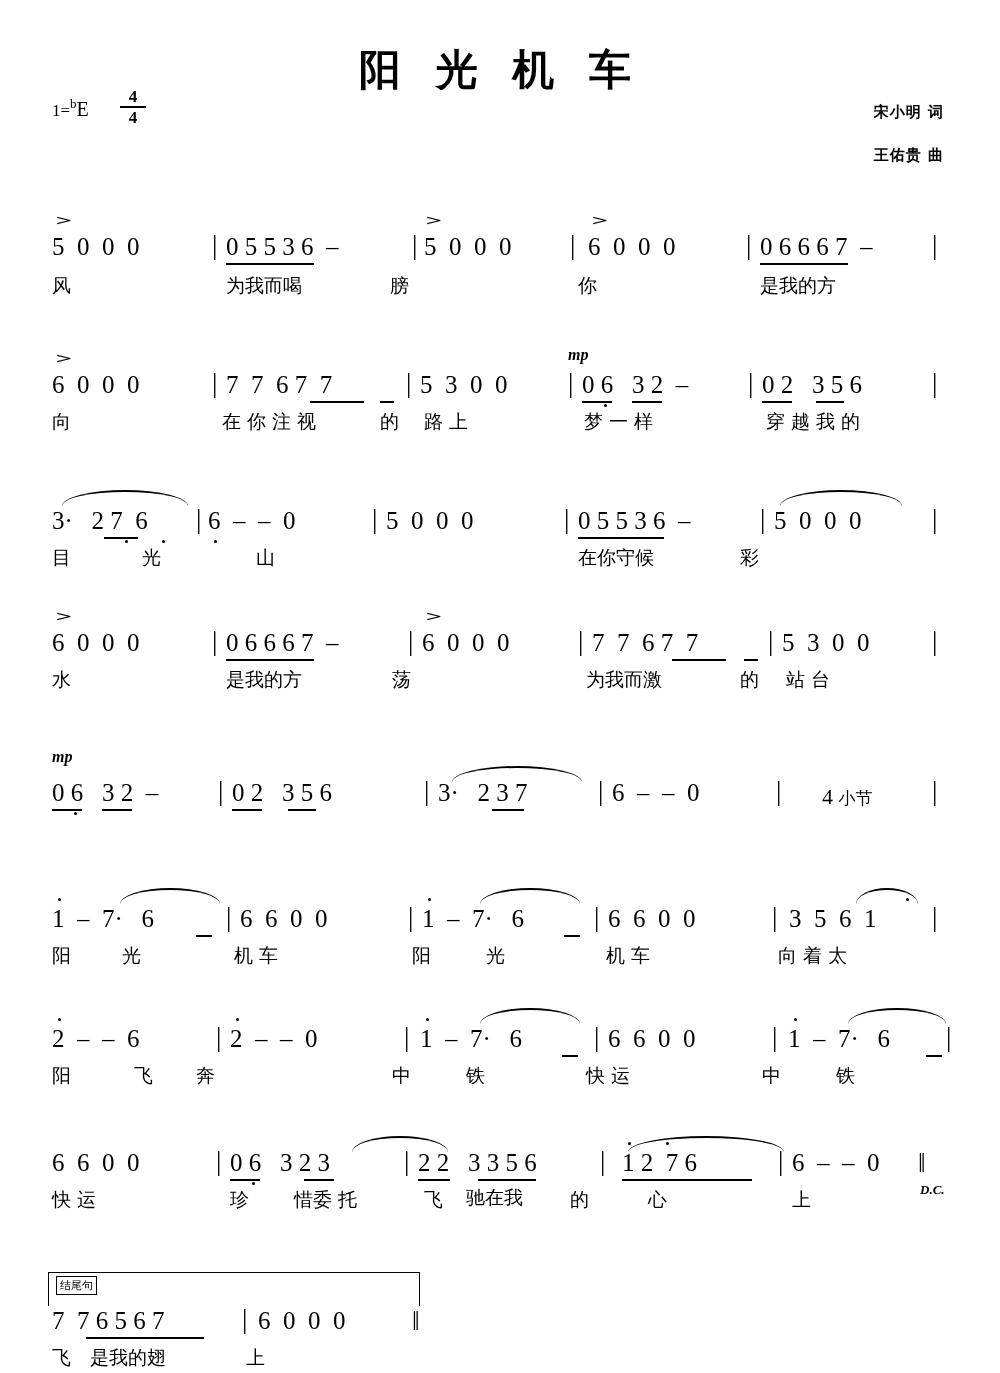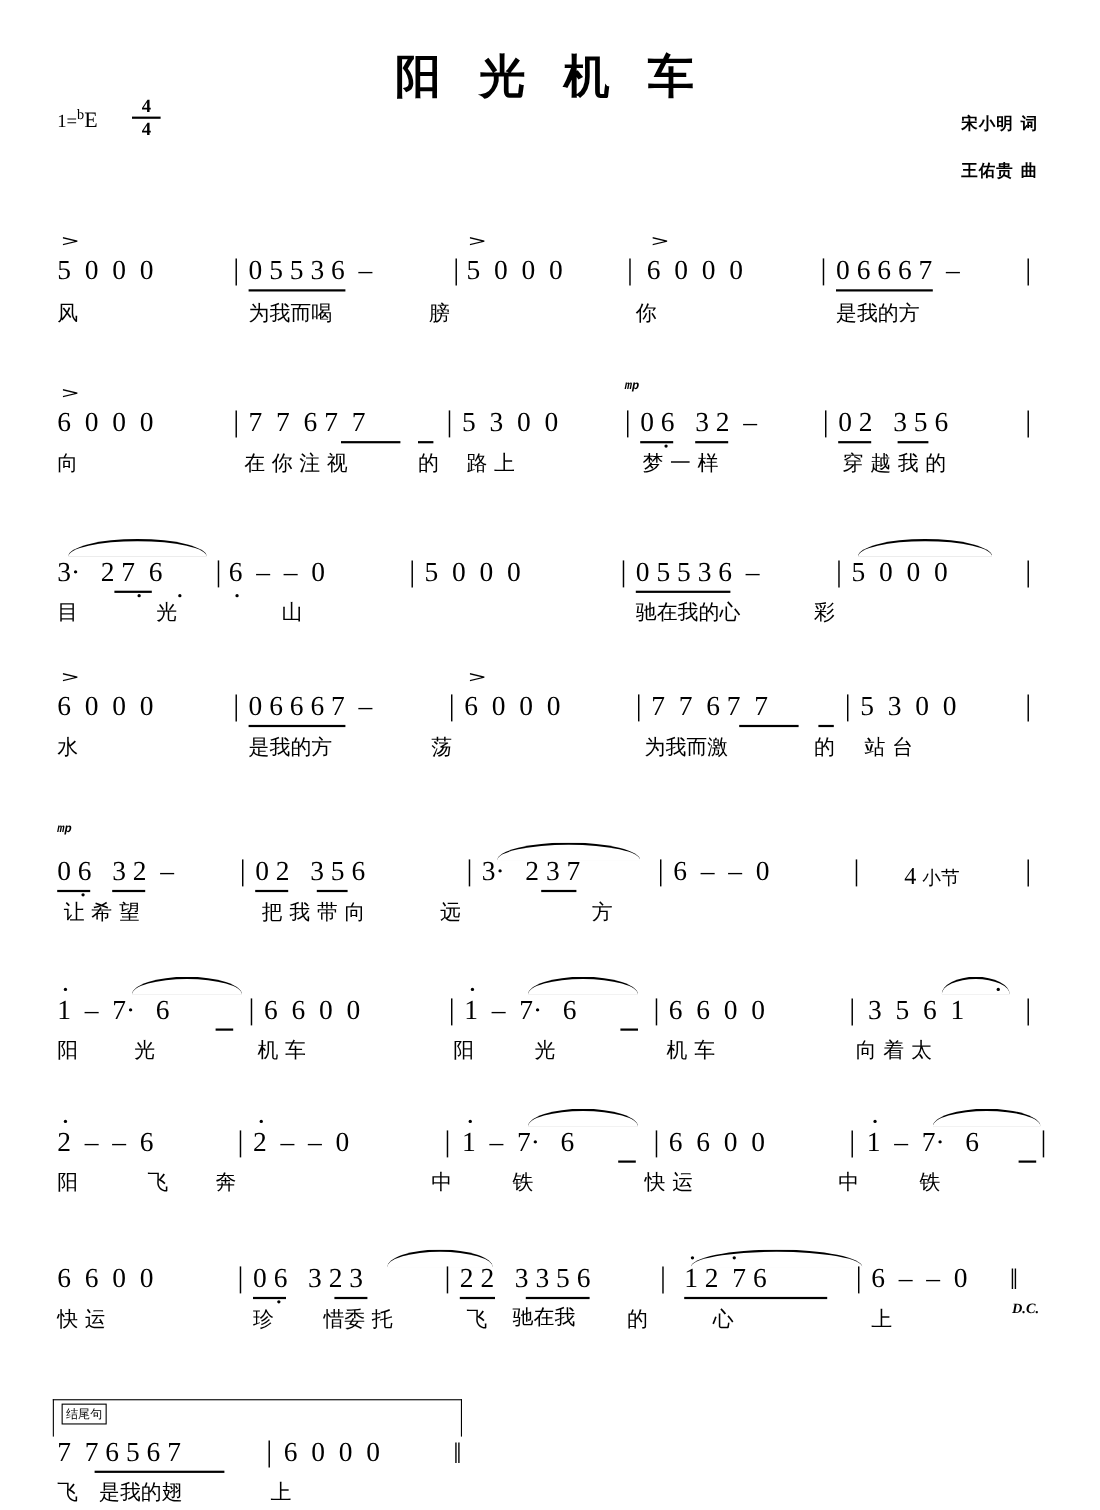--- a/index.html
+++ b/index.html
@@ -103,24 +103,24 @@
   }
   .ly {
     position: absolute;
     font-size: 19px;
     font-family: "DejaVu Sans", sans-serif;
     line-height: 22px;
     white-space: nowrap;
   }
   .mark {
     position: absolute;
-    font-size: 11px;
+    font-size: 16px;
     font-style: italic;
     font-weight: bold;
-    font-family: Liberation Mono, monospace;
+    font-family: Liberation Serif, serif;
   }
   .accent {
     position: absolute;
     font-size: 14px;
     font-family: "DejaVu Sans", sans-serif;
     transform: scaleX(1.5);
   }
   .underline1 {
     position: absolute;
     height: 2px;
@@ -276,21 +276,21 @@
       <span class="n" style="left:578px; top:18px;">0 5 5 3 6&nbsp; –</span>
       <div class="underline1" style="left:578px; top:47px; width:86px;"></div>
       <span class="bar" style="left:760px; top:16px;">|</span>
       <span class="n" style="left:774px; top:18px;">5&nbsp; 0&nbsp; 0&nbsp; 0</span>
       <span class="bar" style="left:932px; top:16px;">|</span>
     </div>
     <div class="lyrics">
       <span class="ly" style="left:52px; top:10px;">目</span>
       <span class="ly" style="left:142px; top:10px;">光</span>
       <span class="ly" style="left:256px; top:10px;">山</span>
-      <span class="ly" style="left:578px; top:10px;">驰在我的心</span>
+      <span class="ly" style="left:578px; top:10px;">在你守候</span>
       <span class="ly" style="left:740px; top:10px;">彩</span>
     </div>
   </div>
 
   <div class="system" style="top:614px;">
     <div class="notes">
       <span class="accent" style="left:58px; top:-6px;">&gt;</span>
       <span class="accent" style="left:428px; top:-6px;">&gt;</span>
 
       <span class="n" style="left:52px; top:16px;">6&nbsp; 0&nbsp; 0&nbsp; 0</span>
@@ -331,26 +331,20 @@
       <div class="underline1" style="left:232px; top:59px; width:30px;"></div>
       <div class="underline1" style="left:288px; top:59px; width:28px;"></div>
       <span class="bar" style="left:424px; top:28px;">|</span>
       <span class="n" style="left:438px; top:30px;">3·&nbsp;&nbsp; 2 3 7</span>
       <div class="underline1" style="left:492px; top:59px; width:32px;"></div>
       <span class="bar" style="left:598px; top:28px;">|</span>
       <span class="n" style="left:612px; top:30px;">6&nbsp; –&nbsp; –&nbsp; 0</span>
       <span class="bar" style="left:776px; top:28px;">|</span>
       <span class="countbox" style="left:822px; top:34px;"><span class="num">4</span> 小节</span>
       <span class="bar" style="left:932px; top:28px;">|</span>
-    </div>
-    <div class="lyrics">
-      <span class="ly" style="left:58px; top:22px;">让 希 望</span>
-      <span class="ly" style="left:238px; top:22px;">把 我 带 向</span>
-      <span class="ly" style="left:400px; top:22px;">远</span>
-      <span class="ly" style="left:538px; top:22px;">方</span>
     </div>
   </div>
 
   <div class="system" style="top:880px;">
     <div class="notes">
       <div class="slur" style="left:120px; top:8px; width:100px;"></div>
       <div class="slur" style="left:480px; top:8px; width:100px;"></div>
       <div class="slur" style="left:856px; top:8px; width:62px;"></div>
 
       <span class="n" style="left:52px; top:26px;">1&nbsp; –&nbsp; 7·&nbsp;&nbsp; 6</span>

